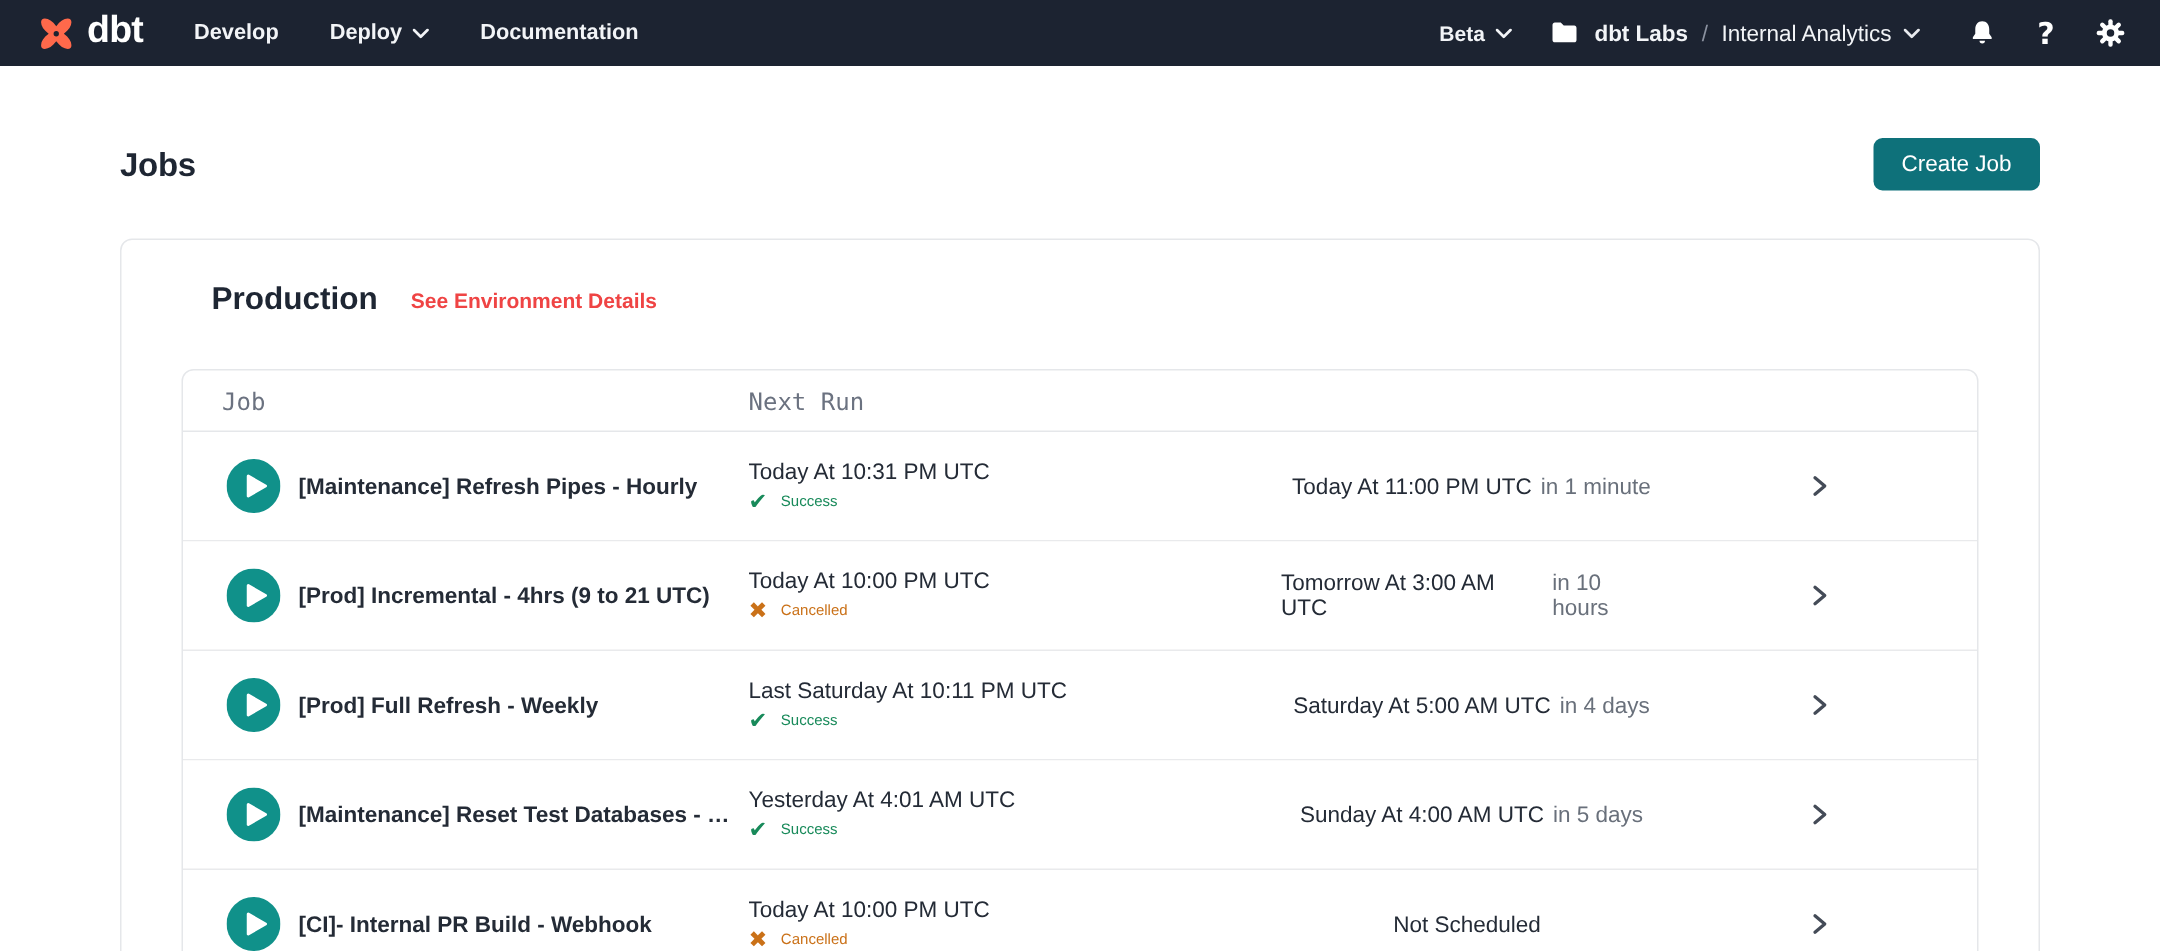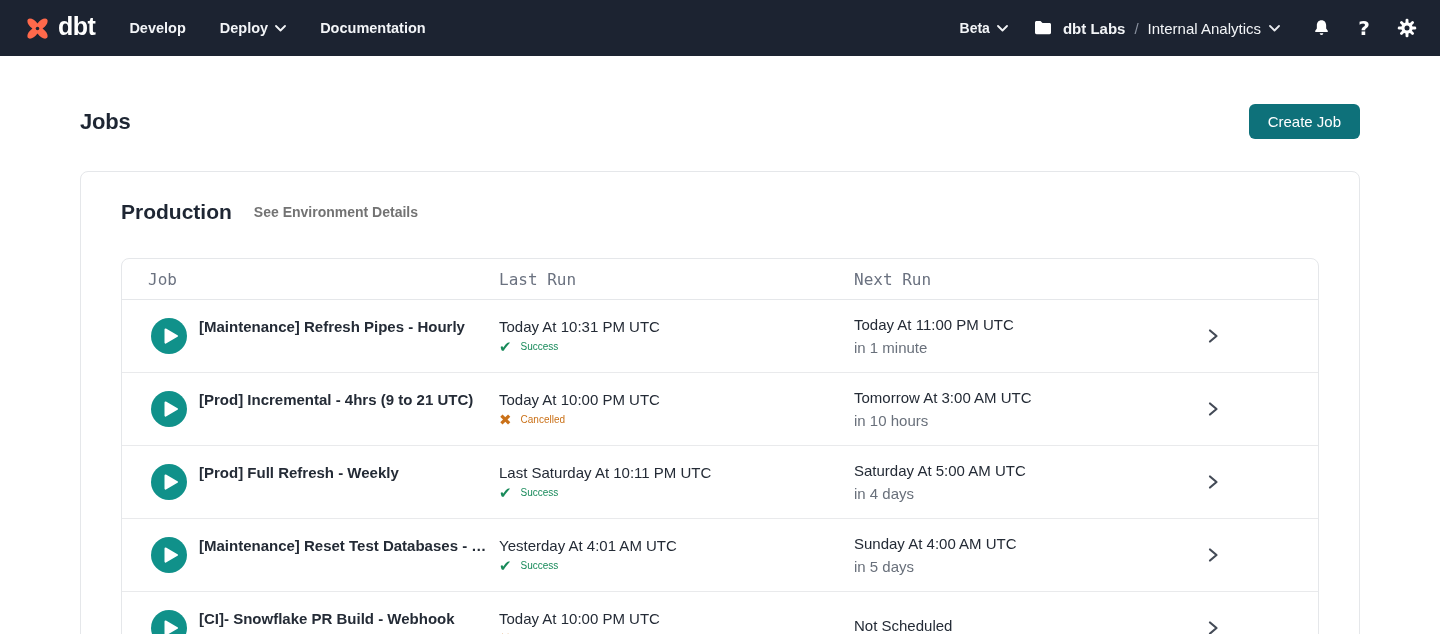--- a/index.html
+++ b/index.html
@@ -1,20 +1,20 @@
 <!DOCTYPE html>
 <html><head>
 <meta charset="utf-8">
 <style>
   * { margin:0; padding:0; box-sizing:border-box; }
   html,body { width:1440px; height:634px; overflow:hidden; background:#fff;
     font-family:"Liberation Sans", sans-serif; }
 
   
-  .topnav { height:56px; background:#1c2331; display:flex; align-items:center;
+  .topnav { height:44px; background:#1c2331; display:flex; align-items:center;
     padding:0 22px 0 24px; color:#f2f4f7; }
   .logo { display:flex; align-items:center; gap:7px; margin-right:34px; }
   .logo-word { color:#fff; font-size:25px; font-weight:700; letter-spacing:-0.5px; line-height:1; padding-bottom:3px;}
   .nav-links { display:flex; align-items:center; gap:34px; }
   .nav-link { display:flex; align-items:center; gap:7px; font-size:14.5px; font-weight:600;
     color:#f2f4f7; cursor:pointer; }
   .nav-right { margin-left:auto; display:flex; align-items:center; gap:24px;text-align:right; }
   .beta { display:flex; align-items:center; gap:7px; font-size:14px; font-weight:600; cursor:pointer; }
   .crumbs { display:flex; align-items:center; gap:9px; }
   .crumb-account { font-size:15px; font-weight:700; }
@@ -29,38 +29,38 @@
   .page-head { display:flex; align-items:center; justify-content:space-between;
     padding:0 80px; margin-top:48px; }
   .page-title { font-size:22px; font-weight:700; color:#1e2633; letter-spacing:-0.2px; }
   .create-btn { background:#0e717a; color:#fff; border:none; border-radius:6px;
     padding:9px 19px; font-size:15px; font-weight:400; font-family:"Liberation Sans",sans-serif; cursor:pointer; }
 
   
   .card { margin:32px 80px 0; border:1px solid #e5e7ea; border-radius:8px;
     background:#fff; padding:28px 40px 40px; min-height:500px; }
   .env-head { display:flex; align-items:center; gap:22px; }
-  .env-name { font-size:21px; font-weight:700; color:#1e2633; }
-  .env-link { font-size:14px; font-weight:700; color:#737373; cursor:pointer; }
+  .env-name { font-size:21px; font-weight:700; color:#1e2633;margin-left:20px; }
+  .env-link { font-size:14px; font-weight:700; color:#ef4444; cursor:pointer; }
 
   
   .jobs-table { margin-top:34px; border:1px solid #e5e7ea; border-radius:8px 8px 0 0; overflow:hidden; }
   .thead { display:flex; align-items:center; height:41px; border-bottom:1px solid #e5e7ea;
     font-family:"DejaVu Sans Mono", monospace; font-size:16px; color:#6b7280; }
   .th-job { width:377px; padding-left:26px; }
   .th-last { width:355px; }
   .th-next { flex:1; }
   .th-actions { width:210px; }
 
   .row { display:flex; align-items:center; height:73px; border-bottom:1px solid #e9eaec; background:#fff; }
-  .cell-job { width:377px; display:flex; padding-left:29px; gap:12px; }
+  .cell-job { width:377px; display:flex; align-items:center; padding-left:29px; gap:12px; }
   .job-name { font-size:15px; font-weight:700; color:#242b36; white-space:nowrap;
     overflow:hidden; text-overflow:ellipsis; max-width:290px; }
   .cell-last { width:355px; display:flex; flex-direction:column; justify-content:space-between; gap:4px; }
-  .cell-next { flex:1; display:flex; flex-direction:column; justify-content:center; gap:6px; }
+  .cell-next { flex:1; display:flex; flex-direction:row; justify-content:center; gap:6px; }
   .run-time { font-size:15px; color:#242b36; }
   .run-rel { font-size:15px; color:#69707b; }
   .status { display:flex; align-items:center; gap:9px; font-size:10px; }
   .status[data-status="success"] { color:#188a5a; }
   .status[data-status="cancelled"] { color:#ca7118; }
   .status-icon { font-size:15px; line-height:1; }
   .status-icon[data-icon="check"]::before { content:"✔"; }
   .status-icon[data-icon="x"]::before { content:"✖"; }
   .cell-actions { width:210px; display:flex; align-items:center; justify-content:center; }
   .play-btn { width:36px; height:36px; flex:0 0 36px; cursor:pointer; display:flex; }
@@ -158,21 +158,20 @@
 
 <section class="card">
   <div class="env-head">
     <span class="env-name">Production</span>
     <a class="env-link">See Environment Details</a>
   </div>
 
   <div class="jobs-table">
     <div class="thead">
       <span class="th-job">Job</span>
-      <span class="th-last">Last Run</span>
       <span class="th-next">Next Run</span>
       <span class="th-actions"></span>
     </div>
 
     <div class="row">
       <div class="cell-job">
         <span class="play-btn">
           <svg width="36" height="36" viewBox="0 0 36 36">
               <circle cx="18" cy="18" r="18" fill="#10918a"></circle>
               <path d="M14.5 11.4 L26 18 L14.5 24.6 Z" fill="#fff" stroke="#fff" stroke-width="2" stroke-linejoin="round"></path>
@@ -291,21 +290,21 @@
     </div>
 
     <div class="row">
       <div class="cell-job">
         <span class="play-btn">
           <svg width="36" height="36" viewBox="0 0 36 36">
               <circle cx="18" cy="18" r="18" fill="#10918a"></circle>
               <path d="M14.5 11.4 L26 18 L14.5 24.6 Z" fill="#fff" stroke="#fff" stroke-width="2" stroke-linejoin="round"></path>
             </svg>
         </span>
-        <span class="job-name">[CI]- Snowflake PR Build - Webhook</span>
+        <span class="job-name">[CI]- Internal PR Build - Webhook</span>
       </div>
       <div class="cell-last">
         <span class="run-time">Today At 10:00 PM UTC</span>
         <span class="status" data-status="cancelled">
           <span class="status-icon" data-icon="x"></span>
           <span>Cancelled</span>
         </span>
       </div>
       <div class="cell-next">
         <span class="run-time">Not Scheduled</span>

